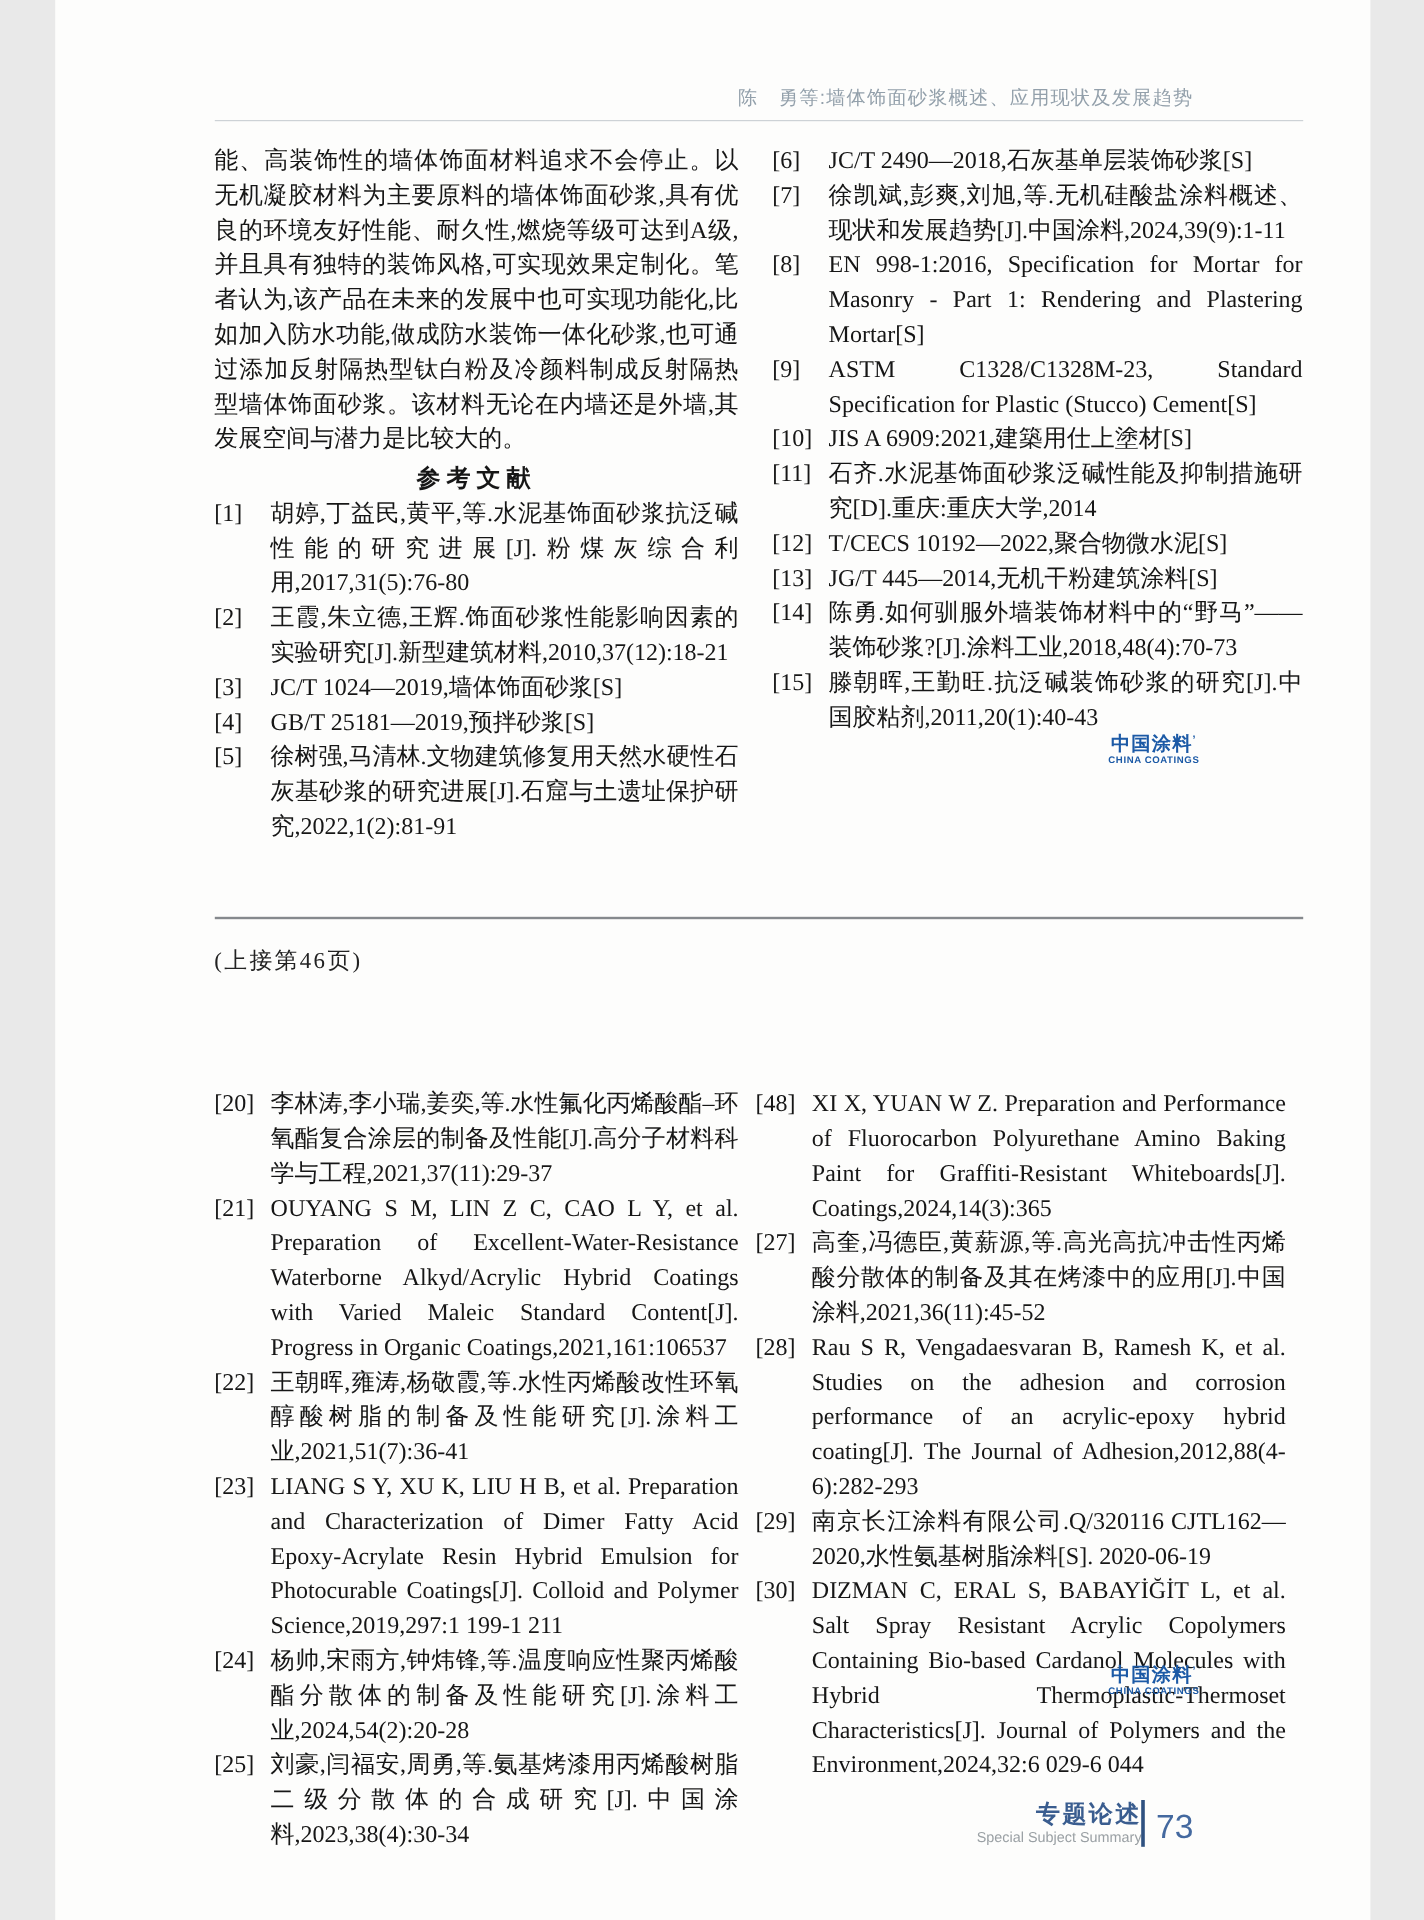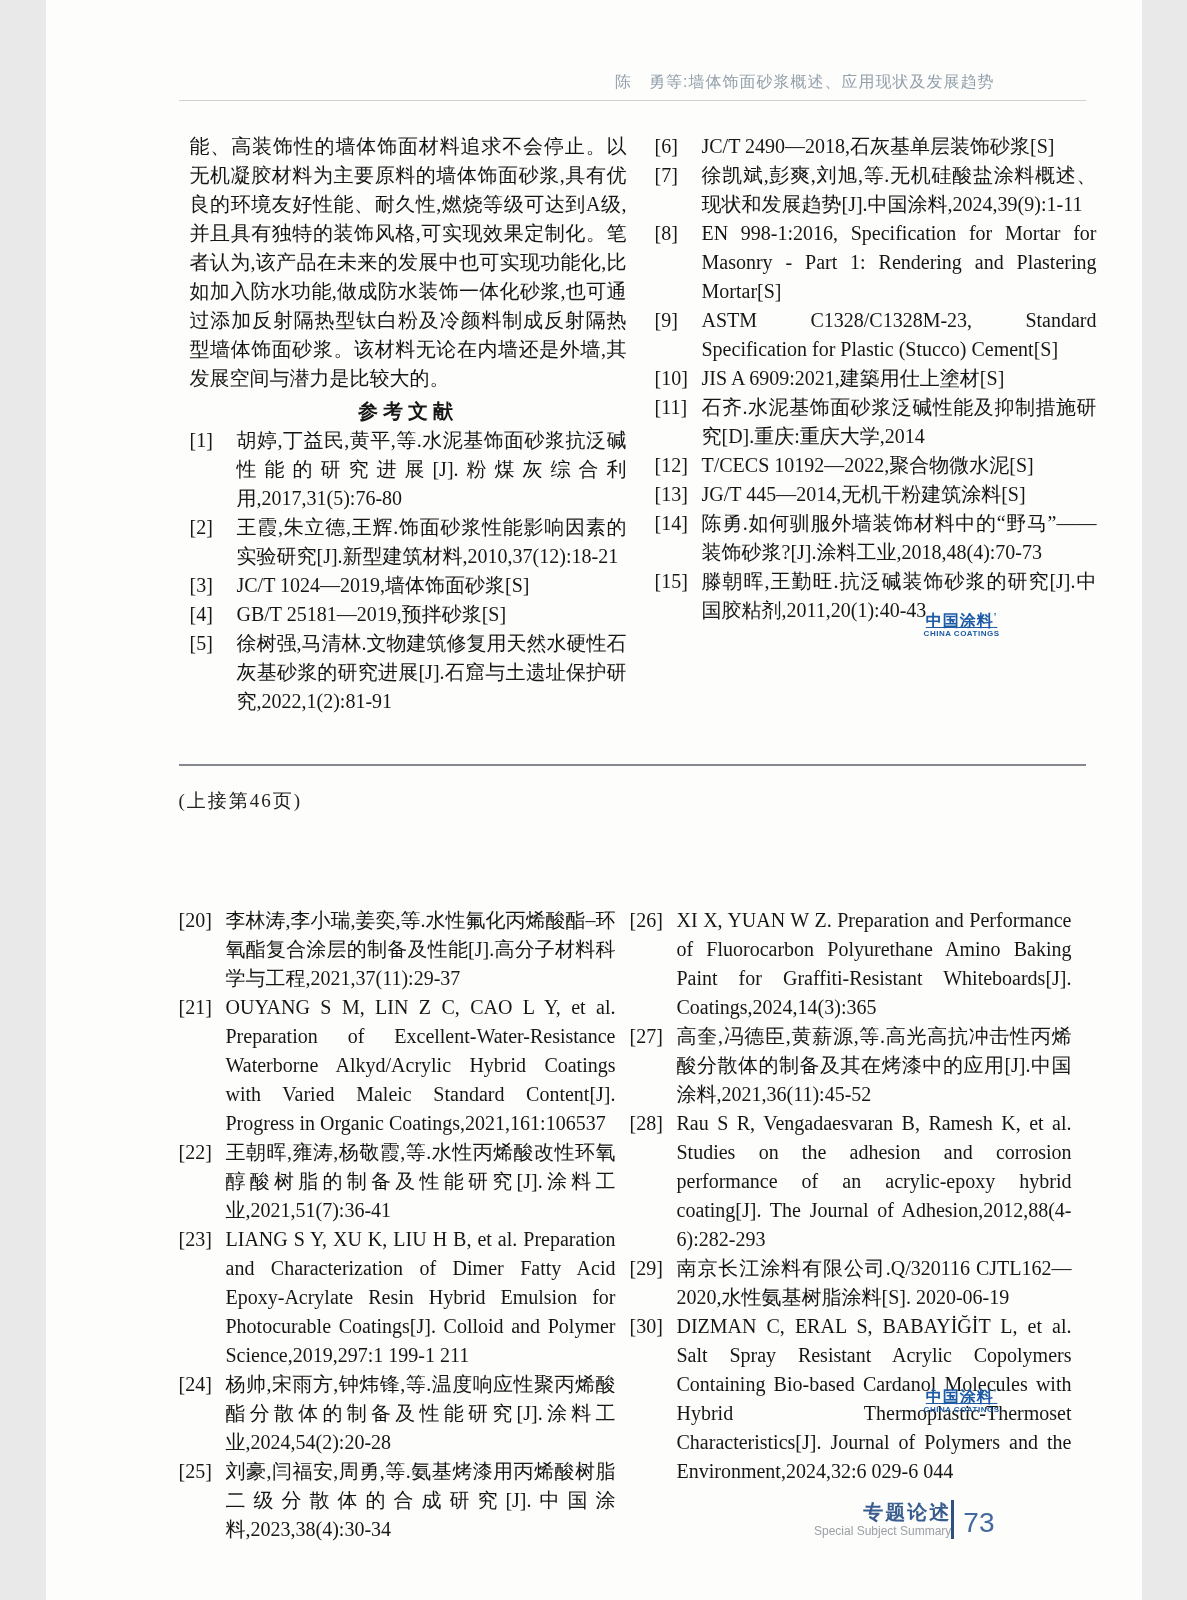--- a/index.html
+++ b/index.html
@@ -30,21 +30,21 @@
     left:133px;width:907px;top:100px;
     height:1px;background:#cdd2d6;
   }
   
   .section{
     position:absolute;
     left:133px;width:907px;
     display:flex;
     gap:28px;
   }
-  .section-1{top:132px;margin-left:11px;}
+  .section-1{top:120px;}
   .section-2{top:906px;gap:14px;}
   .col-left{width:437px;flex:0 0 437px;}
   .col-right{width:442px;flex:0 0 442px;}
   
   .body-par{
     font-size:20px;
     line-height:29px;
     text-align:justify;
     text-justify:inter-character;
     margin:0;
@@ -94,21 +94,20 @@
     line-height:1.1;
   }
   .logo-1{right:142px;top:612px;}
   .logo-2{right:142px;top:1388px;}
   .logo-cn{
     font-size:16px;
     font-weight:bold;
     color:#1c5aa6;
     letter-spacing:1px;
     white-space:nowrap;
-    text-decoration:underline;
   }
   .logo-mark{
     font-size:9px;
     vertical-align:top;
     color:#1c5aa6;
   }
   .logo-en{
     font-size:8px;
     font-weight:bold;
     color:#1c5aa6;
@@ -288,21 +287,21 @@
           <div class="ref">
             <span class="ref-num">[25]</span>
             <span class="ref-text">刘豪,闫福安,周勇,等.氨基烤漆用丙烯酸树脂二级分散体的合成研究[J].中国涂料,2023,38(4):30-34</span>
           </div>
         </div>
     </div>
     <div class="col-right">
       <div class="ref-list">
 
           <div class="ref">
-            <span class="ref-num">[26]</span>
+            <span class="ref-num">[48]</span>
             <span class="ref-text">XI X, YUAN W Z. Preparation and Performance of Fluorocarbon Polyurethane Amino Baking Paint for Graffiti-Resistant Whiteboards[J]. Coatings,2024,14(3):365</span>
           </div>
 
           <div class="ref">
             <span class="ref-num">[27]</span>
             <span class="ref-text">高奎,冯德臣,黄薪源,等.高光高抗冲击性丙烯酸分散体的制备及其在烤漆中的应用[J].中国涂料,2021,36(11):45-52</span>
           </div>
 
           <div class="ref">
             <span class="ref-num">[28]</span>

